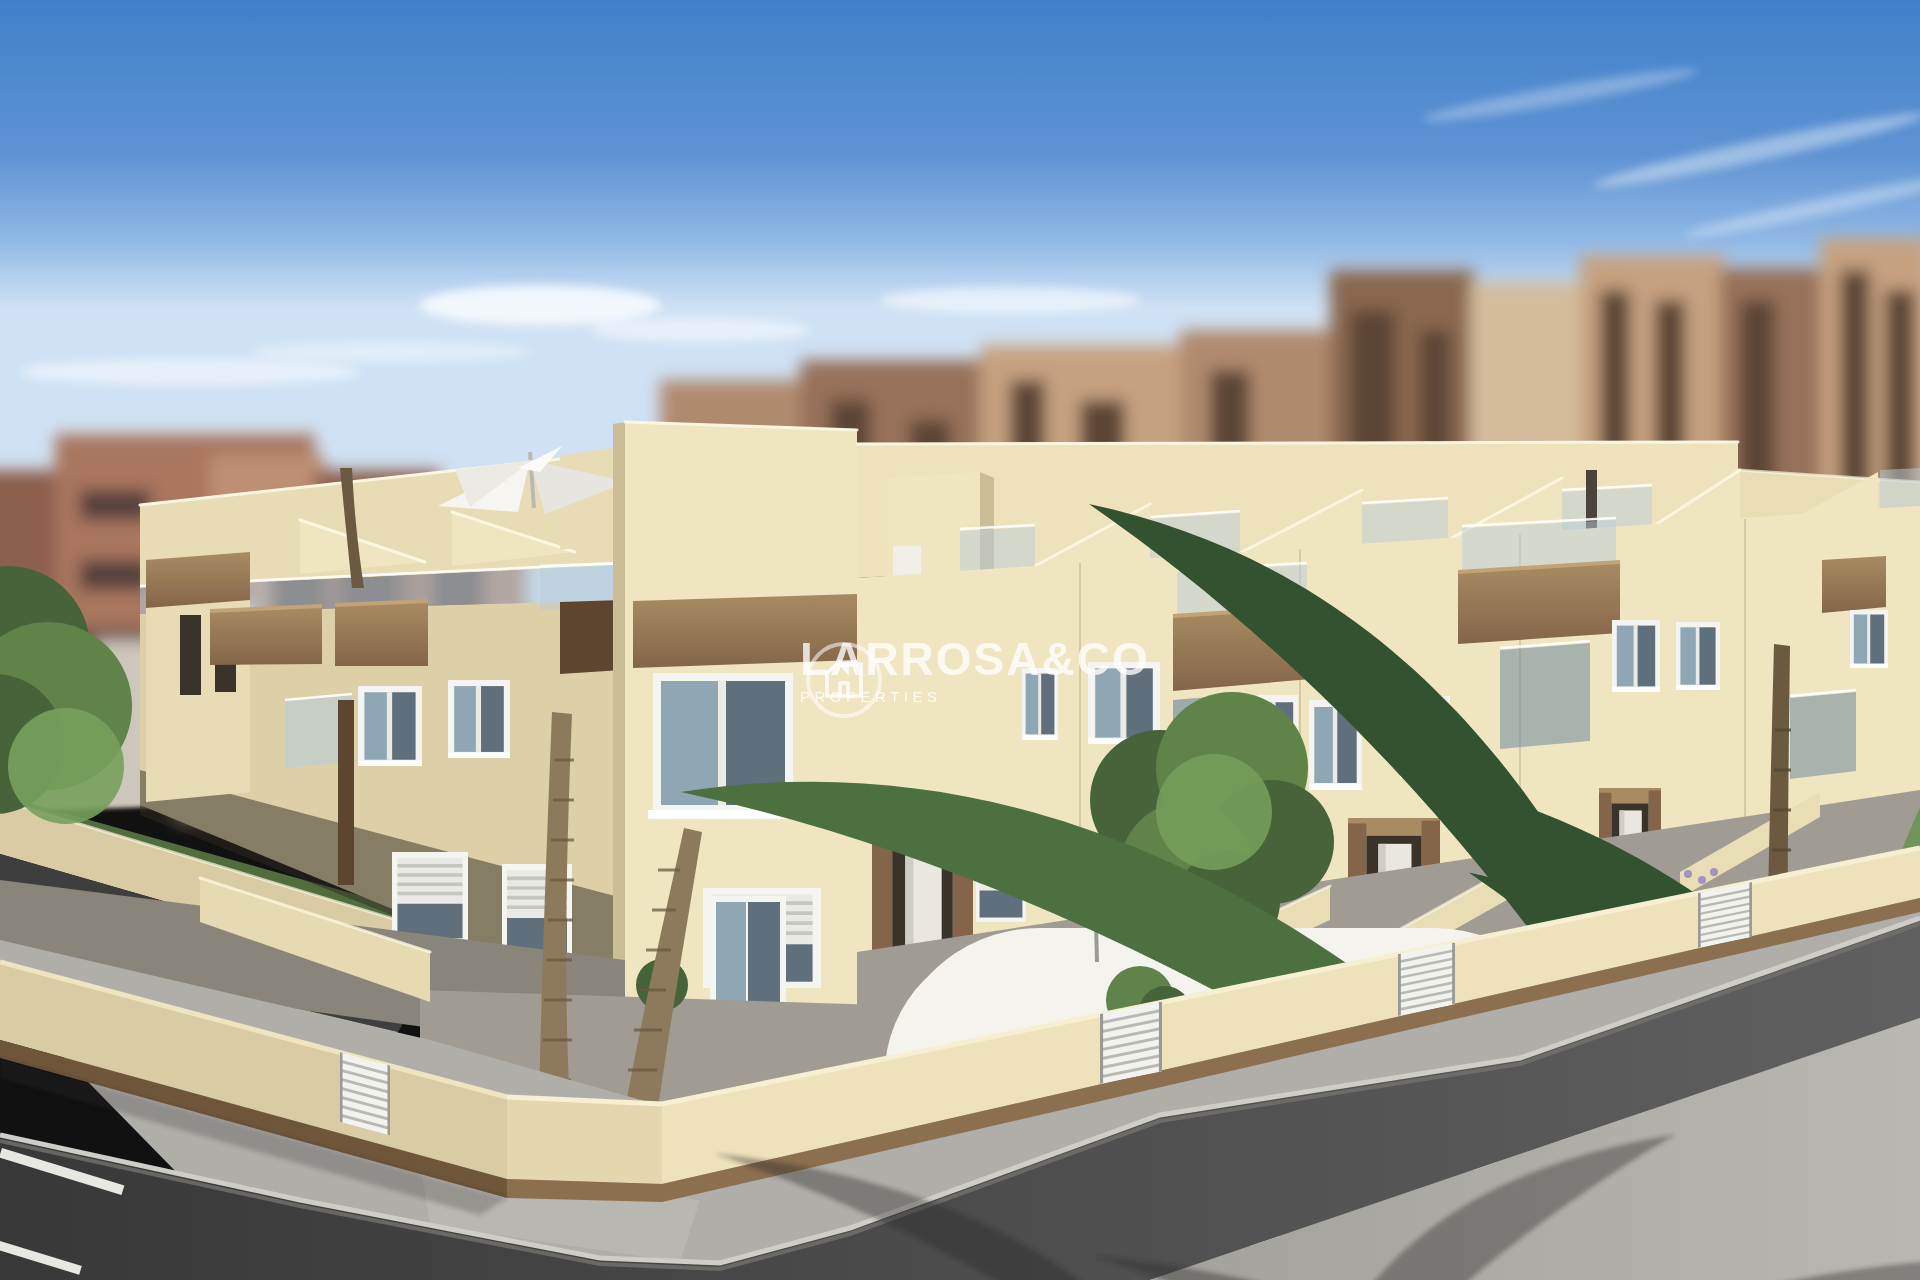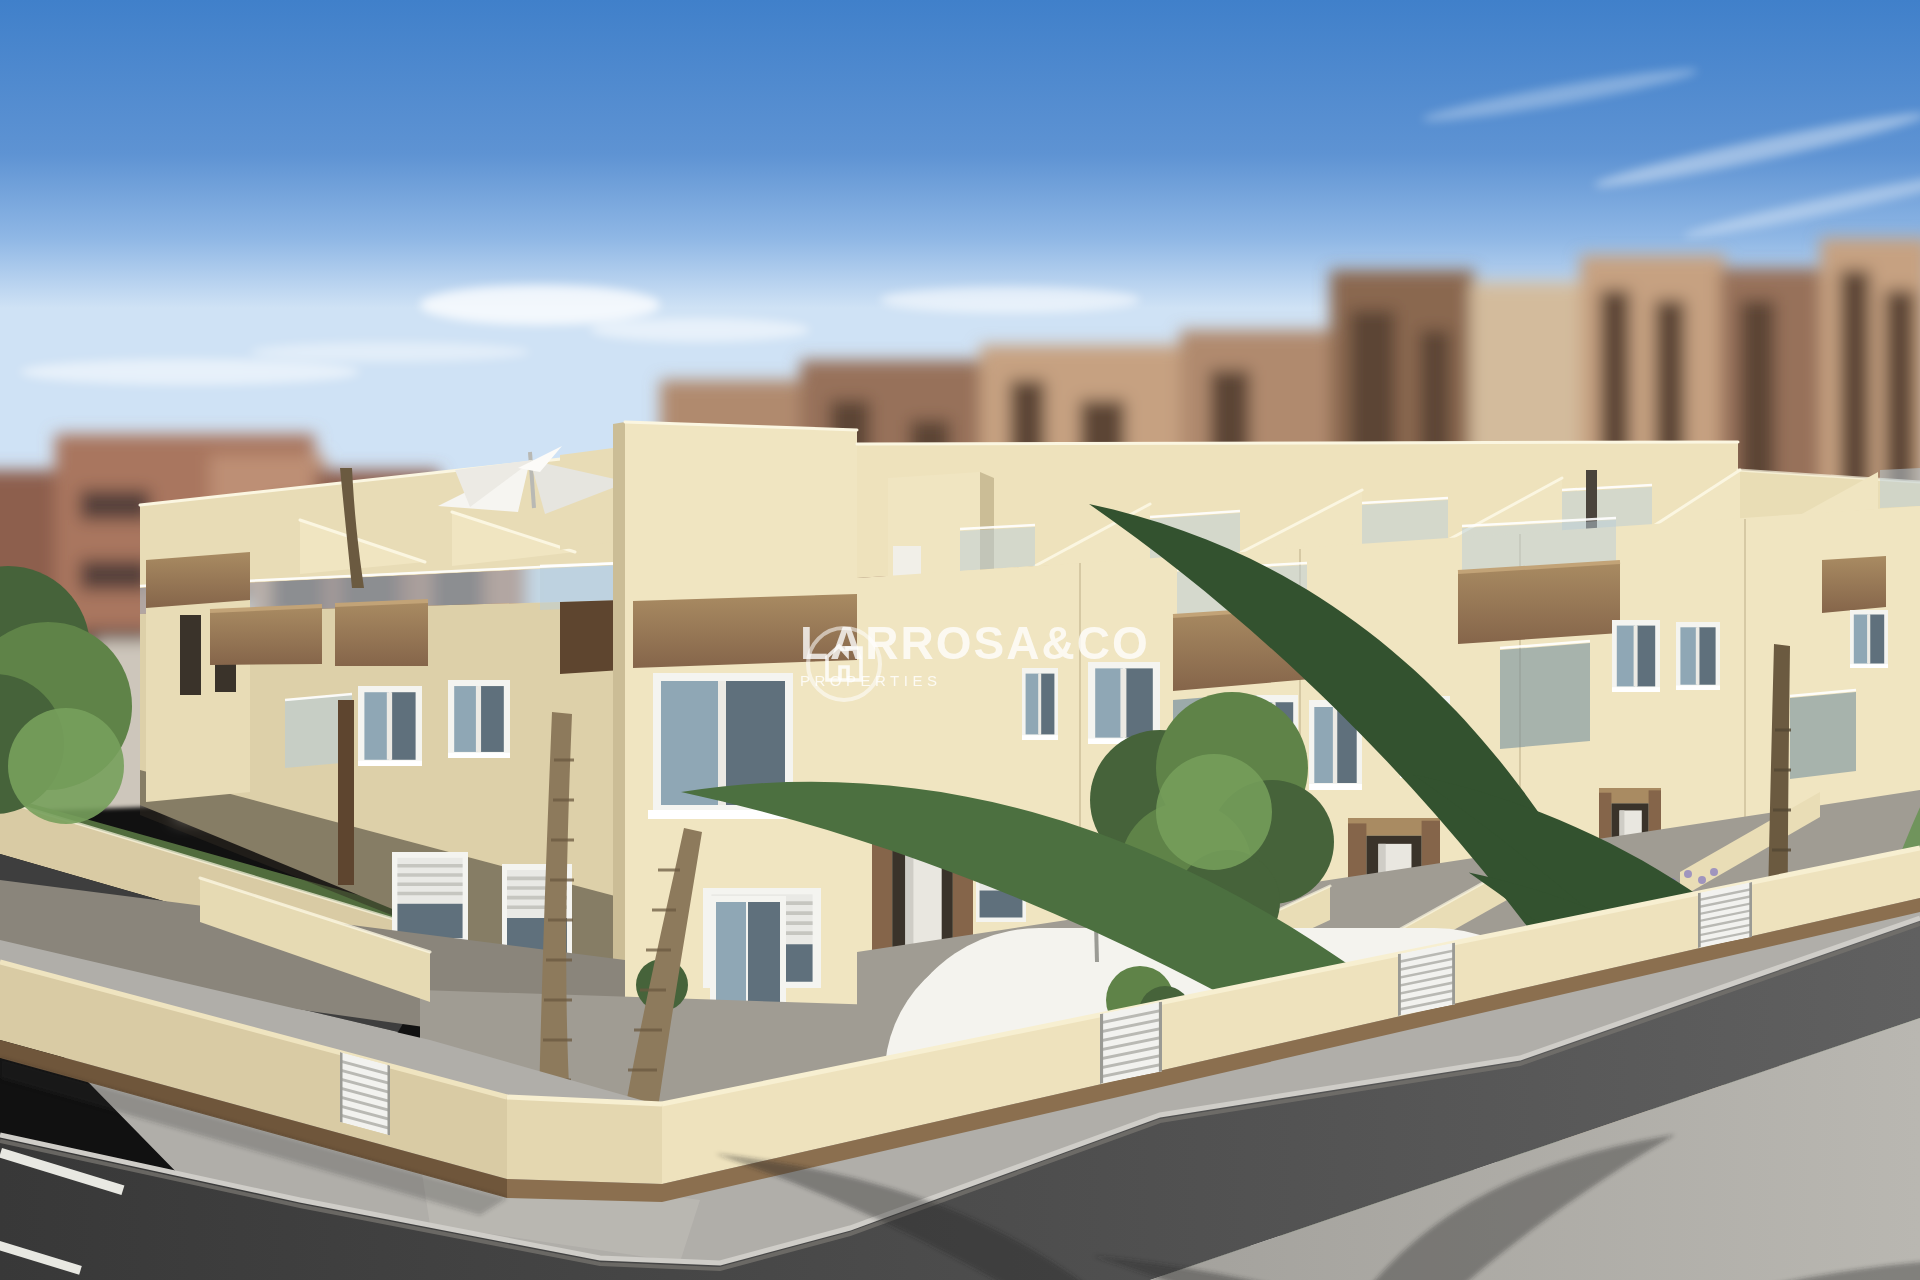--- a/index.html
+++ b/index.html
@@ -30,21 +30,21 @@
   .conif{fill:var(--conifer,#2e4c31)} .conifL{fill:var(--conifer_light,#40633c)} .doorD{fill:#3a332a} .plinth{fill:#6e6a60}
   .bgl1{fill:var(--bgl_a,#a9765f)} .bgl2{fill:var(--bgl_b,#8d5f4d)} .bgl3{fill:var(--bgl_c,#bd8f74)}
   .bgwinL{fill:var(--bgl_win,#54413a)} .bglight{fill:var(--bgl_light,#cdc6bb)}
   .bgr1{fill:var(--bgr_a,#b08a6e)} .bgr2{fill:var(--bgr_b,#97715a)} .bgr3{fill:var(--bgr_c,#c6a181)}
   .bgr4{fill:var(--bgr_d,#8a6750)} .bgrHi{fill:var(--bgr_hi,#d3bb9c)} .bgwinR{fill:var(--bgr_win,#5c4536)}
   .capline{stroke:#fbf6e1;stroke-width:3;fill:none;stroke-linecap:round}
   .rail{stroke:#ffffff;stroke-width:2.5;fill:none;opacity:.9}
   .slat{stroke:var(--gate_line,#b9b9b4);stroke-width:3}
 
   
-  .watermark{position:absolute;left:800px;top:620px;display:flex;align-items:center;gap:16px;
+  .watermark{position:absolute;left:800px;top:636px;display:flex;align-items:center;gap:16px;
              pointer-events:none;}
   .wm-logo{width:88px;height:88px;flex:0 0 auto;}
   .wm-text{display:flex;flex-direction:column;}
   .wm-brand{font-size:46px;font-weight:700;letter-spacing:2px;color:rgba(255,255,255,.78);line-height:1;}
   .wm-tagline{font-size:15px;font-weight:400;letter-spacing:4.5px;color:rgba(255,255,255,.82);margin-top:6px;}
 </style>
 </head>
 <body>
 
 <div class="scene">

